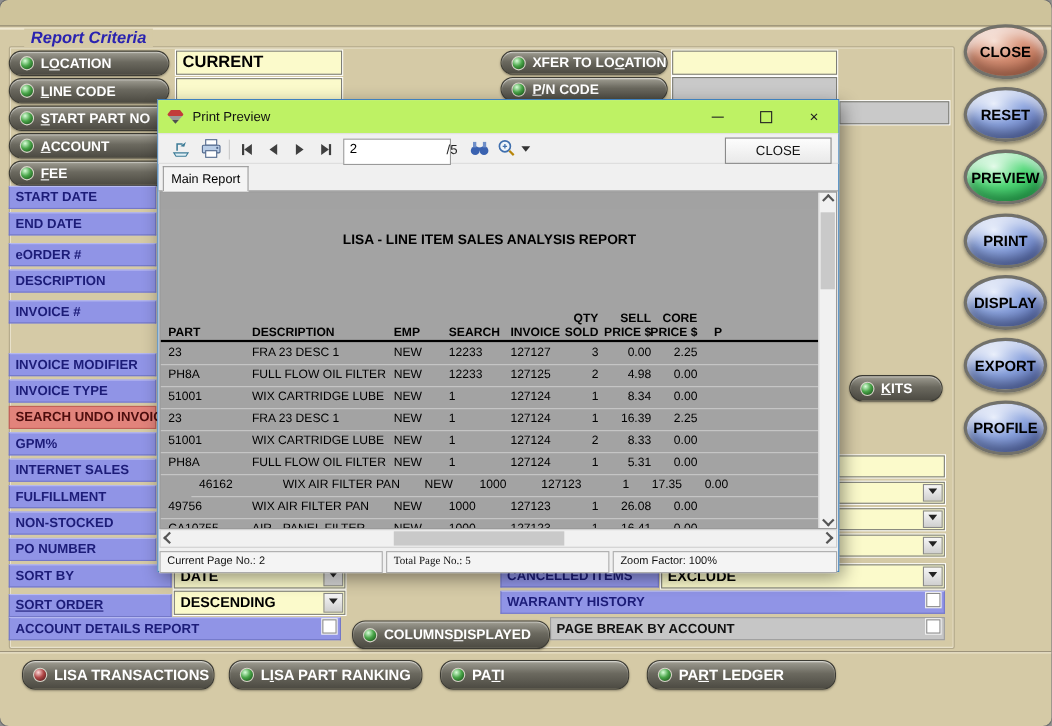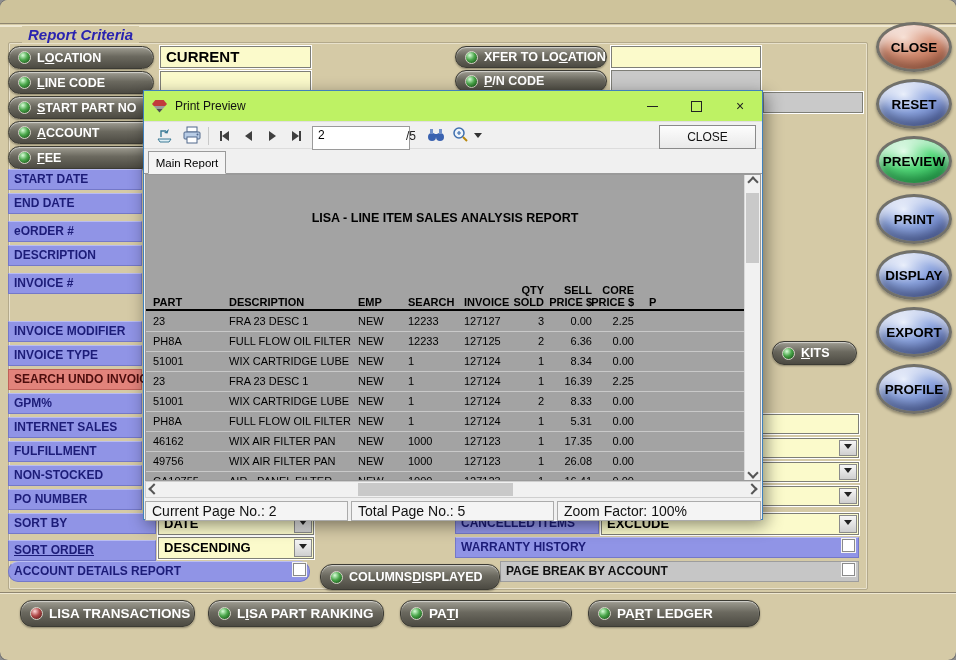--- a/index.html
+++ b/index.html
@@ -18,21 +18,21 @@
 
   
   .pill{height:23px;border-radius:12px;background:linear-gradient(#a09e93,#6b695f 45%,#4c4a42);border:1px solid #3c3b34;color:#fff;font-weight:bold;font-size:12.5px;display:flex;align-items:center;padding:0 9px;box-shadow:inset 0 1px 1px rgba(255,255,255,.55),0 1px 2px rgba(0,0,0,.35);cursor:default;white-space:nowrap;}
   .pill u{text-decoration:underline;}
   .led{width:11px;height:11px;border-radius:50%;background:radial-gradient(circle at 35% 30%,#d9ffd9 0%,#49a549 45%,#0c3f0c 100%);border:1px solid #d6d4c8;margin-right:6px;flex:none;}
   .led.red{background:radial-gradient(circle at 35% 30%,#ffd9d9 0%,#b04848 45%,#3f0c0c 100%);}
 
   
   .lbl{left:8px;width:134px;height:21px;background:#9094e6;border:1px solid #7478c8;border-top-color:#b9bcf2;color:#1c1c78;font-weight:bold;font-size:12px;line-height:19px;padding-left:5px;white-space:nowrap;}
   .lbl.alert{background:#e2837b;border-color:#c06058;color:#4d0d0d;}
-  .lbl.wide{width:148px;} .lbl.xwide{width:302px;border-radius:10px;}
+  .lbl.wide{width:148px;} .lbl.xwide{width:302px;}
   .lbl.gray{background:#c6c6c6;border-color:#9d9d9d;color:#111;}
 
   
   .field{background:#fbfacb;border:1px solid #7e7e77;box-shadow:0 0 0 1px #fff;font-size:13px;color:#000;}
   .field.gray{background:#c9c9c9;}
   .field.value{font-weight:bold;font-size:15px;padding:1px 5px;}
   .dd{background:#fbfacb;border:1px solid #7e7e77;box-shadow:0 0 0 1px #fff;font-weight:bold;font-size:13px;padding:2px 5px;white-space:nowrap;overflow:hidden;}
   .ddarrow{position:absolute;right:1px;top:1px;bottom:1px;width:16px;background:linear-gradient(#f6f6f6,#cfcfcf);border:1px solid #8a8a8a;display:flex;align-items:center;justify-content:center;}
   .tri-dn{width:0;height:0;border:4px solid transparent;border-top:5px solid #222;margin-top:4px;}
   .cb{width:13px;height:13px;background:#fff;border:1px solid #8a8a8a;box-shadow:0 0 0 1px #f4f4f4;}
@@ -77,21 +77,21 @@
 
   .vsb{top:0;right:0;width:16px;bottom:0;background:#f1f1f1;border-left:1px solid #d9d9d9;}
   .vthumb{position:absolute;left:1px;right:1px;top:18px;height:70px;background:#c9c9c9;}
   .chev{display:inline-block;width:6px;height:6px;border-left:2px solid #555;border-bottom:2px solid #555;}
   .chev.up{transform:rotate(135deg);} .chev.down{transform:rotate(-45deg);}
   .chev.left{transform:rotate(45deg);} .chev.right{transform:rotate(-135deg);}
   .sbtn{position:absolute;width:16px;height:14px;display:flex;align-items:center;justify-content:center;}
   .hsb{left:1px;right:1px;top:390px;height:17px;background:#f1f1f1;border:1px solid #cfcfcf;}
   .hthumb{position:absolute;top:1px;height:13px;left:212px;width:155px;background:#c9c9c9;}
   .sbar{left:1px;right:1px;top:410px;height:20px;display:flex;gap:3px;background:#f0f0f0;}
-  .scell{border:1px solid #ababab;background:#f4f4f4;font-size:14px;line-height:18px;padding-left:6px;color:#111;box-sizing:border-box;}
+  .scell{border:1px solid #ababab;background:#f4f4f4;font-size:10px;line-height:18px;padding-left:6px;color:#111;box-sizing:border-box;}
 
   .ticon{position:absolute;top:4px;}
 </style>
 </head>
 <body>
 
 <div id="stage">
   <div class="abs topband"></div>
   <div class="abs topband-hl"></div>
   <div class="abs bottomline"></div>
@@ -343,21 +343,21 @@
           <span class="rc c6">0.00</span>
           <span class="rc c7">2.25</span>
       </div>
       <div class="abs rrow" style="top:157px;">
         <span class="rc c0">PH8A</span>
           <span class="rc c1">FULL FLOW OIL FILTER</span>
           <span class="rc c2">NEW</span>
           <span class="rc c3">12233</span>
           <span class="rc c4">127125</span>
           <span class="rc c5">2</span>
-          <span class="rc c6">6.36</span>
+          <span class="rc c6">4.98</span>
           <span class="rc c7">0.00</span>
       </div>
       <div class="abs rrow" style="top:177px;">
         <span class="rc c0">51001</span>
           <span class="rc c1">WIX CARTRIDGE LUBE</span>
           <span class="rc c2">NEW</span>
           <span class="rc c3">1</span>
           <span class="rc c4">127124</span>
           <span class="rc c5">1</span>
           <span class="rc c6">8.34</span>
@@ -386,21 +386,21 @@
       <div class="abs rrow" style="top:237px;">
         <span class="rc c0">PH8A</span>
           <span class="rc c1">FULL FLOW OIL FILTER</span>
           <span class="rc c2">NEW</span>
           <span class="rc c3">1</span>
           <span class="rc c4">127124</span>
           <span class="rc c5">1</span>
           <span class="rc c6">5.31</span>
           <span class="rc c7">0.00</span>
       </div>
-      <div class="abs rrow" style="top:257px;">
+      <div class="abs rrow" style="top:257px;margin-left:28px;">
         <span class="rc c0">46162</span>
           <span class="rc c1">WIX AIR FILTER PAN</span>
           <span class="rc c2">NEW</span>
           <span class="rc c3">1000</span>
           <span class="rc c4">127123</span>
           <span class="rc c5">1</span>
           <span class="rc c6">17.35</span>
           <span class="rc c7">0.00</span>
       </div>
       <div class="abs rrow" style="top:277px;">
@@ -440,17 +440,17 @@
           <span class="chev left"></span>
         </span>
       <span class="hthumb"></span>
       <span class="sbtn" style="right:0;top:0;">
           <span class="chev right"></span>
         </span>
     </div>
 
     <div class="abs sbar">
       <span class="scell" style="width:203px;">Current Page No.: 2</span>
-      <span class="scell" style="width:203px;">Total Page No.: 5</span>
+      <span class="scell" style="width:203px;font-family:Liberation Serif, serif;">Total Page No.: 5</span>
       <span class="scell" style="flex:1;">Zoom Factor: 100%</span>
     </div>
   </div>
 </div>
 
 </body></html>

